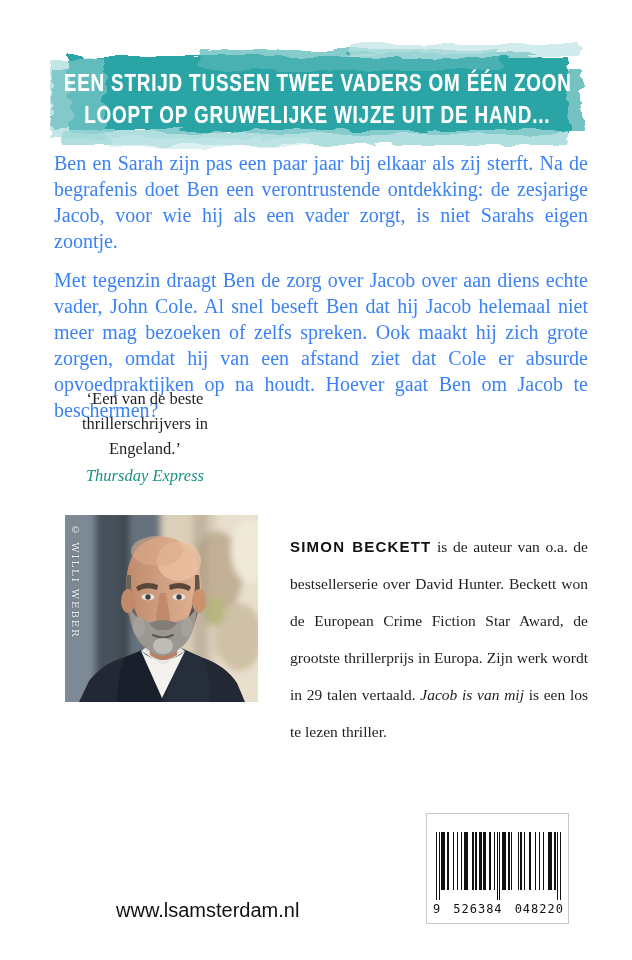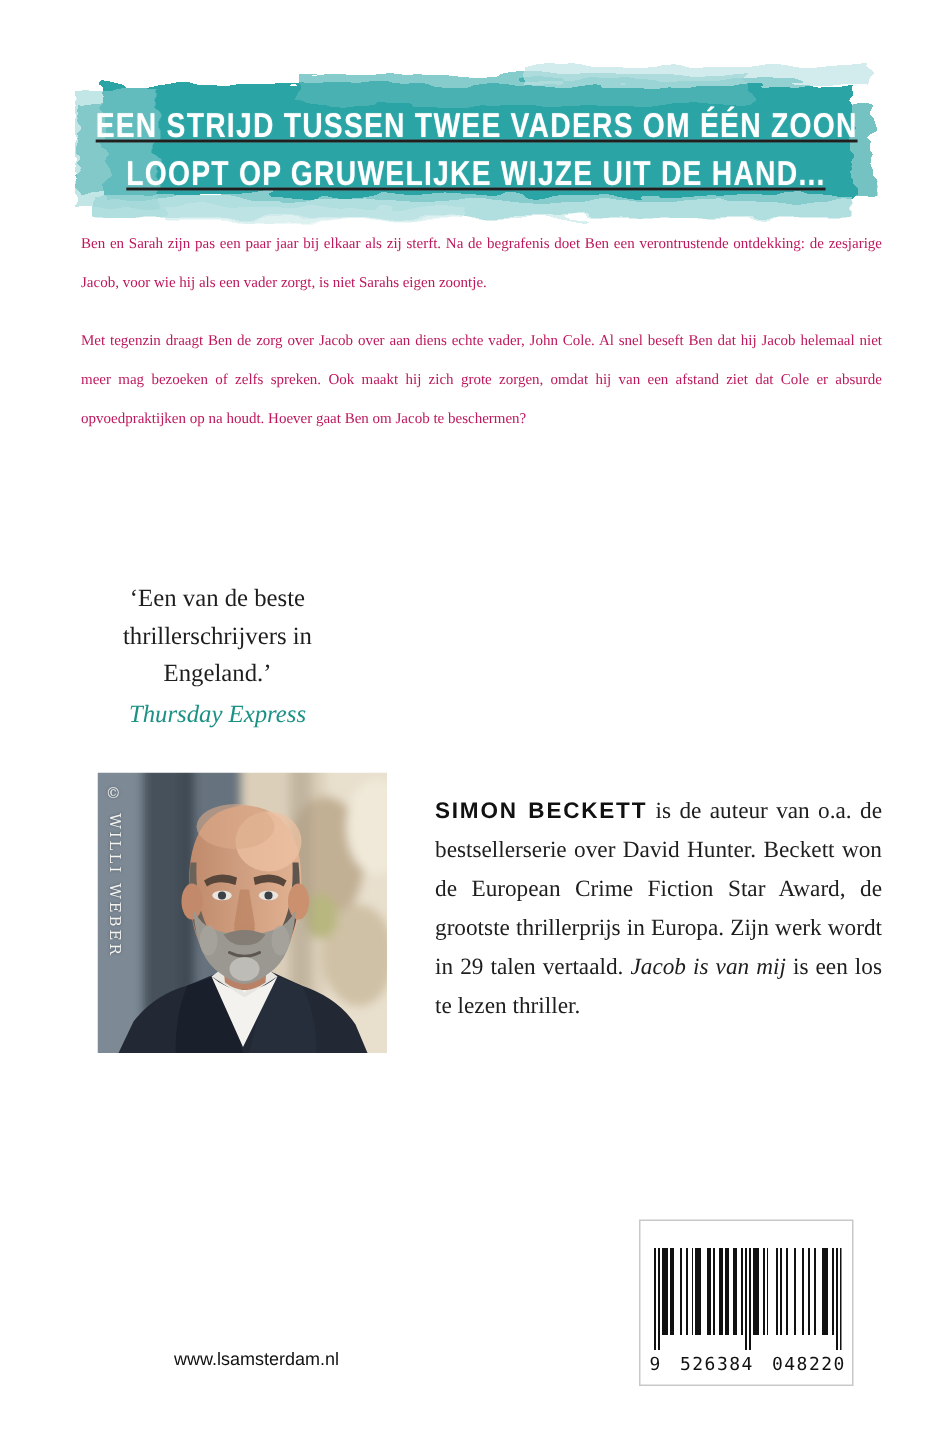--- a/index.html
+++ b/index.html
@@ -11,36 +11,36 @@
     font-family:"Liberation Serif", serif;
     color:#1f1f1f;
   }
 
   
   .banner{position:absolute;left:50px;top:38px;width:535px;height:120px;}
   .banner svg{position:absolute;left:0;top:0;}
   .banner-text{
     position:absolute;left:0;top:0;width:100%;height:100%;
     display:flex;flex-direction:column;align-items:center;justify-content:center;
-    gap:8px;padding-top:2px;box-sizing:border-box;text-decoration:underline;
+    gap:8px;padding-top:2px;box-sizing:border-box;
   }
   .banner-line{
     font-family:"Liberation Sans", sans-serif;
     font-weight:700;font-size:23px;line-height:24px;
     color:#ffffff;letter-spacing:1px;white-space:nowrap;
     transform:scaleX(0.82);transform-origin:center;
     text-shadow:0 0 1px rgba(255,255,255,.4);
   }
 
   
   .synopsis{position:absolute;left:54px;top:150px;width:534px;}
   .synopsis p{
     margin:0 0 13px 0;
-    font-size:10px;line-height:26px;
-    text-align:justify;color:#be185d;
+    font-size:20px;line-height:26px;
+    text-align:justify;color:#3b82f6;
   }
 
   
   .quotes{
     position:absolute;left:50px;top:386px;width:535px;
     display:flex;justify-content:space-between;
   }
   .quote-col{text-align:center;}
   .col-1{width:190px;padding-top:14px;}
   .col-2{width:155px;padding-top:7px;}
@@ -60,38 +60,38 @@
   .photo svg{display:block;}
   .photo-credit{
     position:absolute;left:5px;top:9px;
     writing-mode:vertical-rl;
     font-family:"DejaVu Serif", serif;
     font-size:10px;letter-spacing:2px;color:#f3f3f0;
     text-shadow:0 0 2px rgba(40,50,60,.55);
   }
   .bio{
     position:absolute;left:290px;top:512px;width:298px;
-    font-size:15.5px;line-height:26px;text-align:justify;color:#1e1e1e;
+    font-size:15.5px;line-height:37px;text-align:justify;color:#1e1e1e;
   }
   .author-name{
     font-family:"Liberation Sans", sans-serif;
     font-weight:700;font-size:15px;letter-spacing:1.2px;color:#111;
   }
   .book-title{font-style:italic;}
 
   
   .logo-text{
     position:absolute;left:58px;top:860px;
     font-family:"Liberation Sans", sans-serif;
     font-size:50px;line-height:1;letter-spacing:2px;color:#111;
   }
   .website{
     position:absolute;left:116px;top:899px;
     font-family:"Liberation Sans", sans-serif;
-    font-size:12px;color:#111;text-decoration:none;
+    font-size:20px;color:#111;text-decoration:none;
   }
   .barcode-box{
     position:absolute;left:426px;top:813px;width:143px;height:111px;
     background:#ffffff;border:1px solid #c8c8c8;box-sizing:border-box;
   }
   .barcode-bars{position:absolute;left:9px;top:18px;width:125px;height:68px;}
   .isbn-row{
     position:absolute;left:6px;bottom:7px;width:131px;
     display:flex;justify-content:space-between;
     font-family:"DejaVu Sans Mono", monospace;

